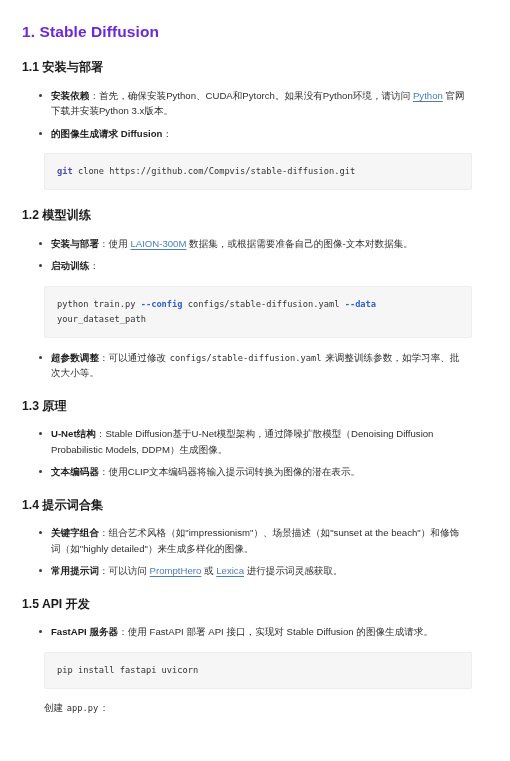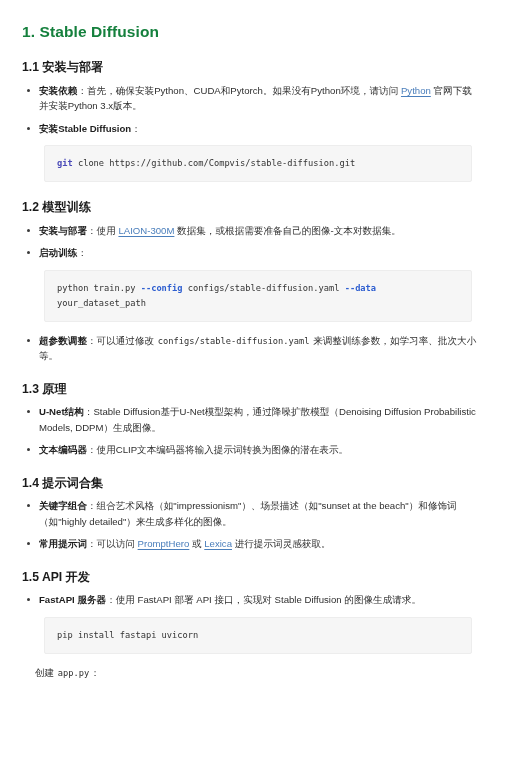--- a/index.html
+++ b/index.html
@@ -16,36 +16,36 @@
     -webkit-font-smoothing: antialiased;
   }
   .page {
     padding: 18px 30px 10px 22px;
     box-sizing: border-box;
   }
 
   h1.doc-h1 {
     font-size: 15.5px;
     font-weight: bold;
-    color: #15803d;
+    color: #6d28d9;
     margin: 4px 0 14px 0;
     letter-spacing: 0.1px;
     line-height: 1.3;
   }
   h2.doc-h2 {
     font-size: 12.2px;
     font-weight: bold;
     color: #1a1a1a;
     margin: 17px 0 7px 0;
     line-height: 1.35;
   }
 
   ul.bullets {
     list-style: none;
-    margin: 0;
+    margin: 12px;
     padding: 0;
   }
   ul.bullets > li {
     position: relative;
     padding-left: 17px;
     margin: 0 0 7px 0;
     font-size: 9.6px;
     line-height: 1.62;
     color: #2f2f2f;
   }
@@ -89,34 +89,34 @@
     white-space: pre-wrap;
     word-break: break-word;
   }
   .codeblock .ln { display: block; }
   .kw { color: #4a4ab8; font-weight: bold; }
   .flag { color: #2f5fd0; font-weight: bold; }
 
   .plain-line {
     font-size: 9.6px;
     line-height: 1.6;
-    margin: 8px 0 0 13px;
+    margin: 8px 0 0 22px;
     color: #2f2f2f;
   }
 </style>
 </head>
 <body>
 
 <div class="page">
   <h1 class="doc-h1">1. Stable Diffusion</h1>
   <div id="sections-root">
       <h2 class="doc-h2">1.1 安装与部署</h2>
       <ul class="bullets">
         <li><span class="term">安装依赖</span><span>：</span><span>首先，确保安装Python、CUDA和Pytorch。如果没有Python环境，请访问 </span><a class="doclink" href="#">Python</a><span> 官网下载并安装Python 3.x版本。</span></li>
-        <li><span class="term">安装Stable Diffusion</span><span>：</span></li>
+        <li><span class="term">的图像生成请求 Diffusion</span><span>：</span></li>
       </ul>
       <div class="codeblock"><span class="ln"><span class="kw">git</span><span> clone https://github.com/Compvis/stable-diffusion.git</span></span></div>
       <h2 class="doc-h2">1.2 模型训练</h2>
       <ul class="bullets">
         <li><span class="term">安装与部署</span><span>：</span><span>使用 </span><a class="doclink" href="#">LAION-300M</a><span> 数据集，或根据需要准备自己的图像-文本对数据集。</span></li>
         <li><span class="term">启动训练</span><span>：</span></li>
       </ul>
       <div class="codeblock"><span class="ln"><span>python train.py </span><span class="flag">--config</span><span> configs/stable-diffusion.yaml </span><span class="flag">--data</span><span> your_dataset_path</span></span></div>
       <ul class="bullets">
         <li><span class="term">超参数调整</span><span>：</span><span>可以通过修改 </span><code class="inline">configs/stable-diffusion.yaml</code><span> 来调整训练参数，如学习率、批次大小等。</span></li>

